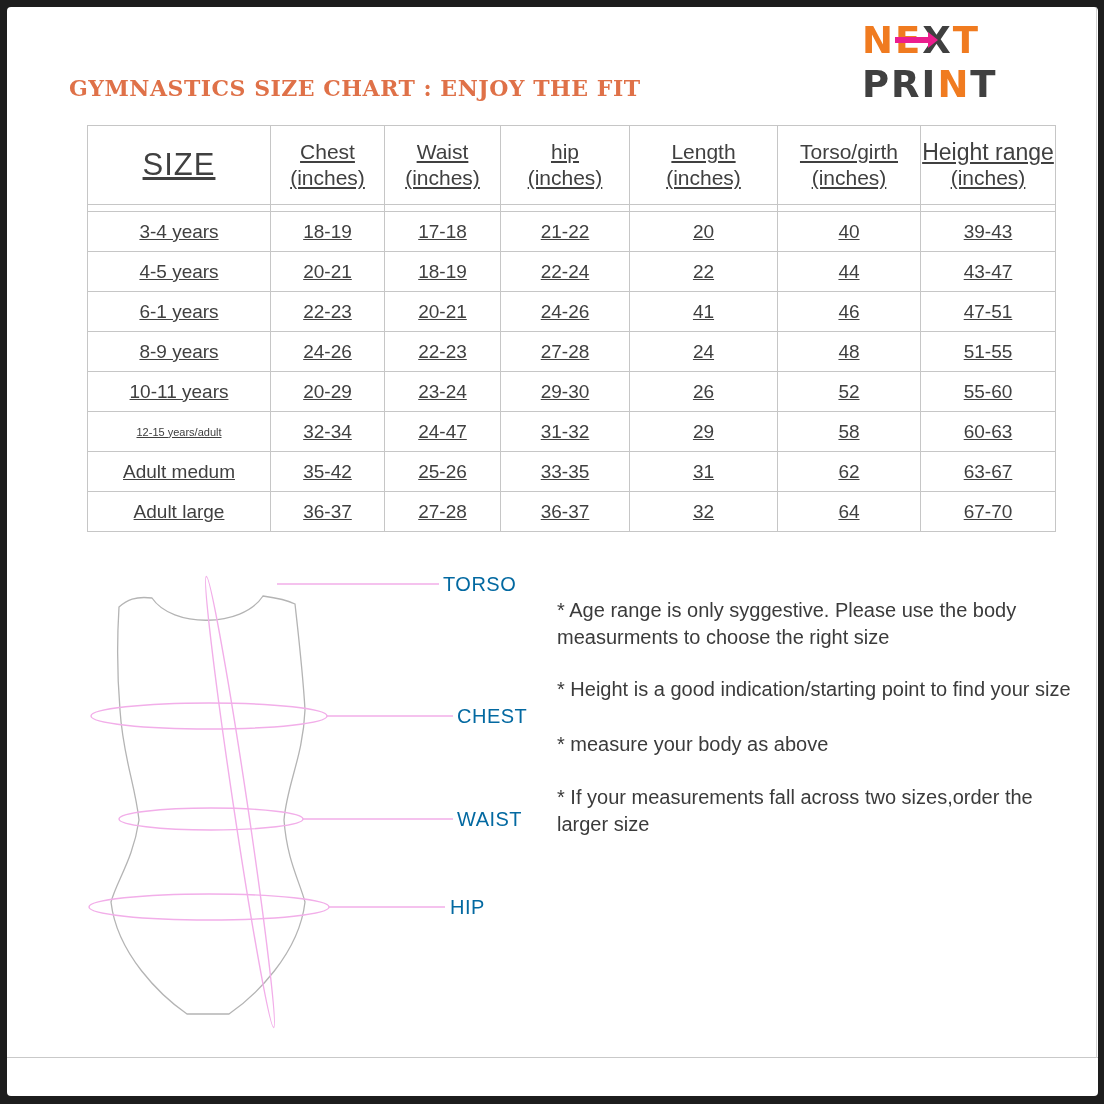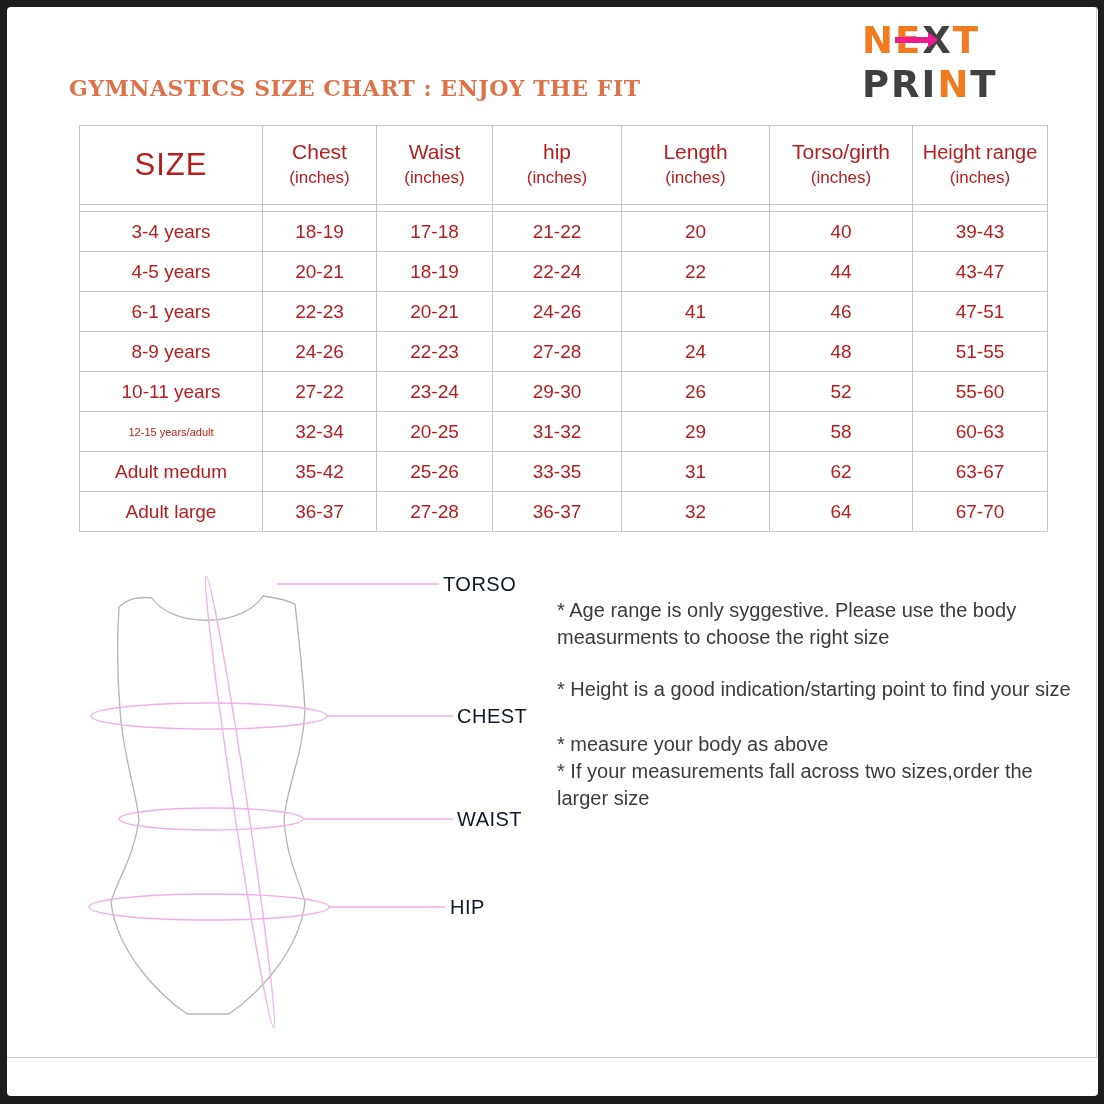--- a/index.html
+++ b/index.html
@@ -55,66 +55,67 @@
     position:absolute;left:62px;top:68px;margin:0;
     font-family:"DejaVu Serif", serif;
     font-weight:700;
     font-size:22px;
     letter-spacing:0.5px;
     color:#DF7148;
   }
 
   
   table.size-chart{
-    position:absolute;left:72px;top:118px;
+    position:absolute;left:80px;top:118px;
     border-collapse:collapse;
     table-layout:fixed;
     width:968px;
-    color:#b91c1c;
+    color:#404040;
+    text-decoration:underline;
   }
   table.size-chart th, table.size-chart td{
     border:1px solid #c6c6c6;
     text-align:center;
     vertical-align:middle;
     padding:0;
     background:#ffffff;
   }
   table.size-chart thead th{height:78px;font-weight:400;}
   .hdr-l1{display:block;font-size:21px;line-height:26px;}
-  .hdr-l2{display:block;font-size:17px;line-height:26px;}
+  .hdr-l2{display:block;font-size:21px;line-height:26px;}
   .hdr-size .hdr-l1{font-size:31px;line-height:34px;letter-spacing:1px;}
-  .hdr-height .hdr-l1{font-size:20px;}
+  .hdr-height .hdr-l1{font-size:23px;}
   tr.gap-row td{height:6px;}
   tbody.data td{height:39px;font-size:19px;}
   td.col-size{font-size:19px;}
   tr.r6 td.col-size{font-size:11px;}
 
   
   .figure-area{position:absolute;left:70px;top:555px;width:540px;height:480px;}
   .figure-area svg{position:absolute;left:0;top:0;}
   .meas-label{
     position:absolute;
-    color:#0f172a;
+    color:#0369a1;
     font-size:20px;line-height:26px;
     letter-spacing:0.5px;
   }
   .lbl-torso{left:366px;top:9px;}
   .lbl-chest{left:380px;top:141px;}
   .lbl-waist{left:380px;top:244px;}
   .lbl-hip{left:373px;top:332px;}
 
   
   .notes{
     position:absolute;left:550px;top:590px;width:528px;
     color:#3b3b3b;font-size:20px;line-height:27px;
   }
   .notes p{margin:0;}
   .notes p.n1{margin-bottom:25px;}
   .notes p.n2{margin-bottom:28px;}
-  .notes p.n3{}
+  .notes p.n3{margin-bottom:26px;}
 </style>
 </head>
 <body>
 
 <div class="frame">
   <div class="page">
 
     <div class="logo">
       <div class="logo-line">
         <span class="lg-orange">NE</span><span class="lg-magenta">X</span><span class="lg-orange">T</span>
@@ -209,31 +210,31 @@
           <td class="col-size">8-9 years</td>
           <td>24-26</td>
           <td>22-23</td>
           <td>27-28</td>
           <td>24</td>
           <td>48</td>
           <td>51-55</td>
         </tr>
         <tr>
           <td class="col-size">10-11 years</td>
-          <td>27-22</td>
+          <td>20-29</td>
           <td>23-24</td>
           <td>29-30</td>
           <td>26</td>
           <td>52</td>
           <td>55-60</td>
         </tr>
         <tr class="r6">
           <td class="col-size">12-15 years/adult</td>
           <td>32-34</td>
-          <td>20-25</td>
+          <td>24-47</td>
           <td>31-32</td>
           <td>29</td>
           <td>58</td>
           <td>60-63</td>
         </tr>
         <tr>
           <td class="col-size">Adult medum</td>
           <td>35-42</td>
           <td>25-26</td>
           <td>33-35</td>

